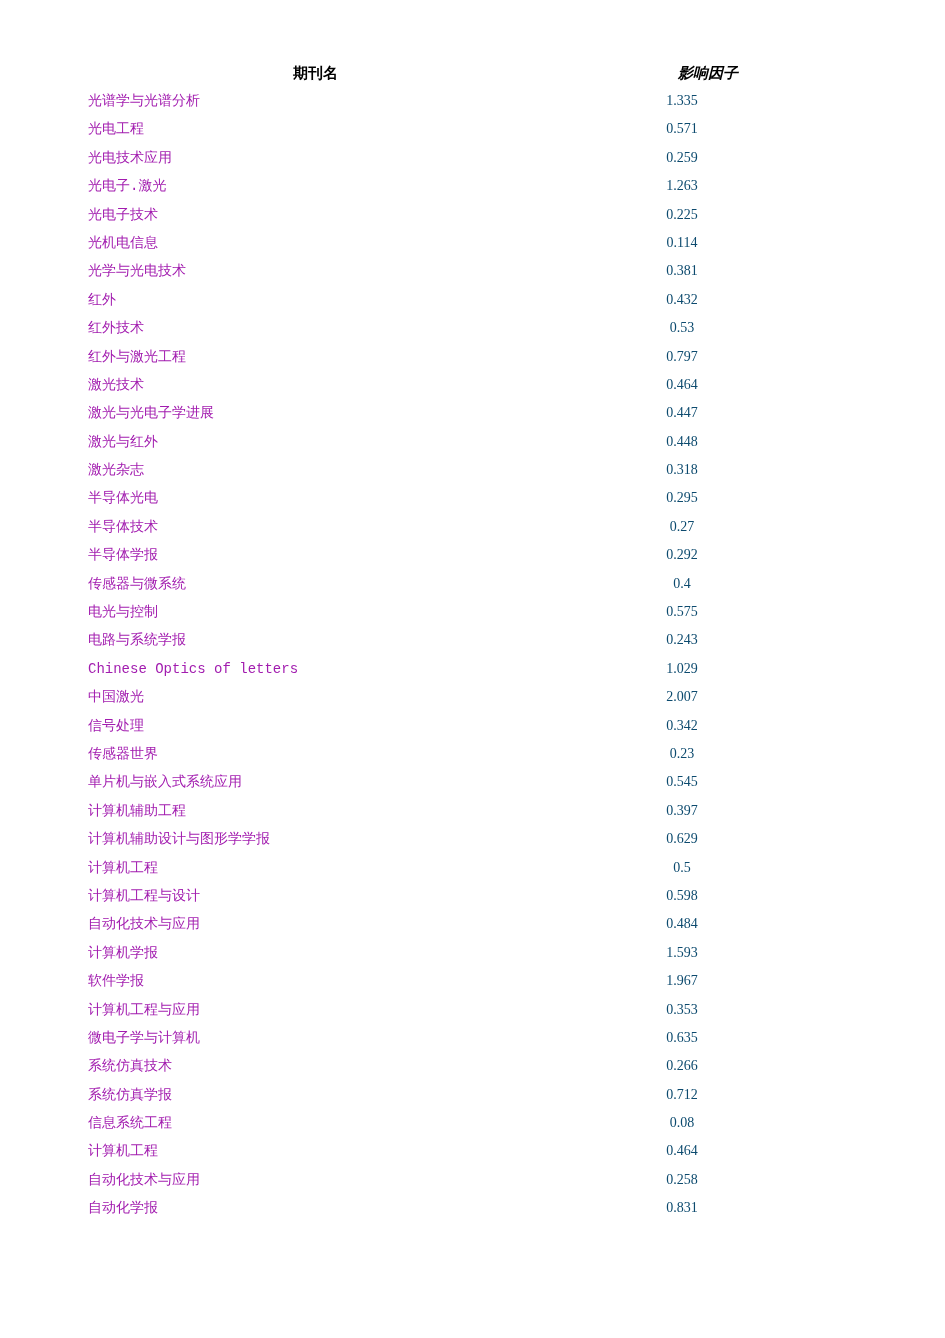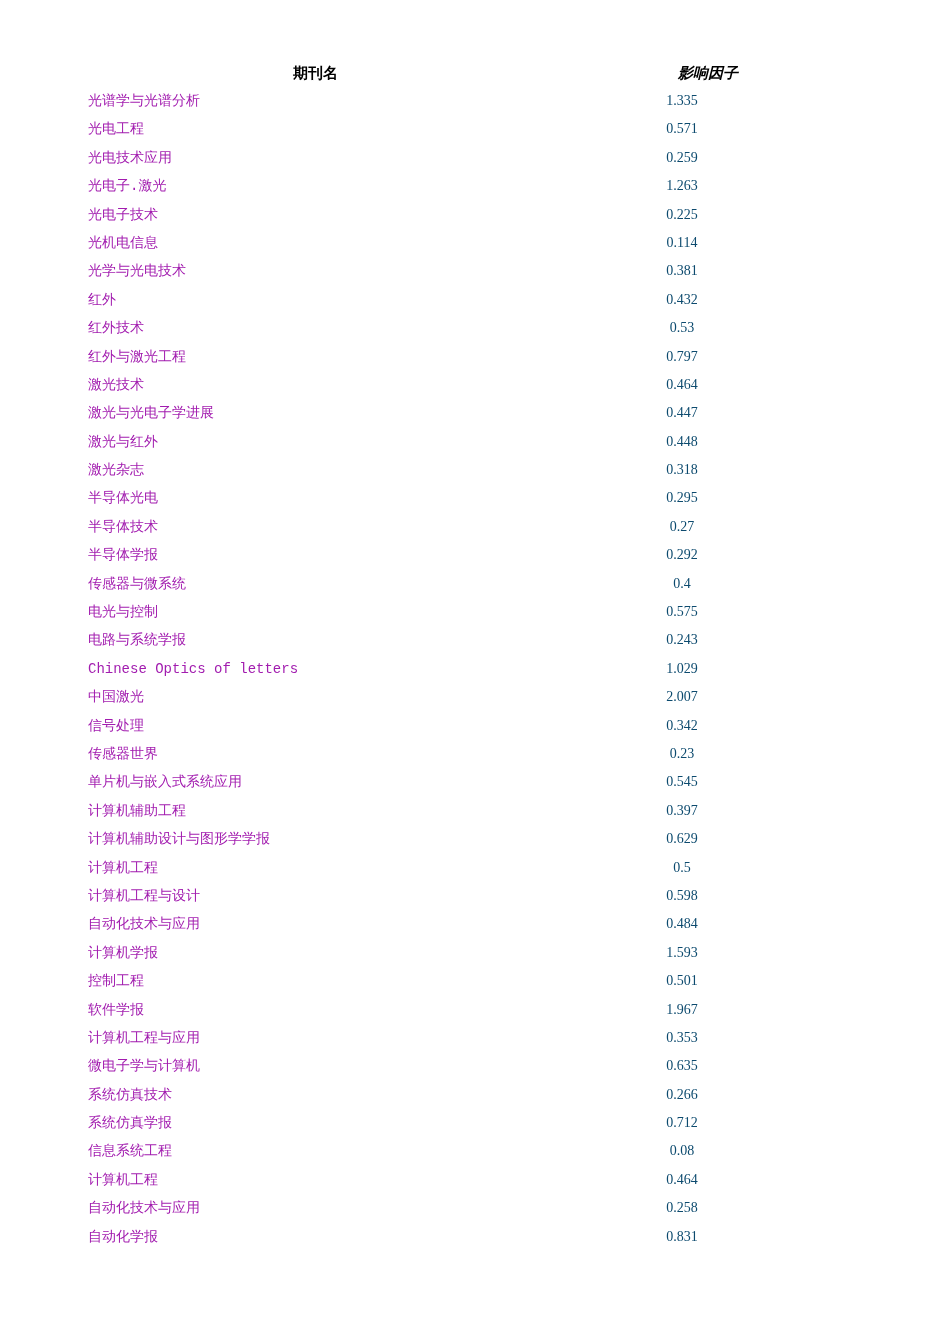--- a/index.html
+++ b/index.html
@@ -187,24 +187,20 @@
         </tr>
         <tr>
           <td class="col-name">自动化技术与应用</td>
           <td class="col-impact">0.484</td>
         </tr>
         <tr>
           <td class="col-name">计算机学报</td>
           <td class="col-impact">1.593</td>
         </tr>
         <tr>
-          <td class="col-name">控制工程</td>
-          <td class="col-impact">0.501</td>
-        </tr>
-        <tr>
           <td class="col-name">软件学报</td>
           <td class="col-impact">1.967</td>
         </tr>
         <tr>
           <td class="col-name">计算机工程与应用</td>
           <td class="col-impact">0.353</td>
         </tr>
         <tr>
           <td class="col-name">微电子学与计算机</td>
           <td class="col-impact">0.635</td>

